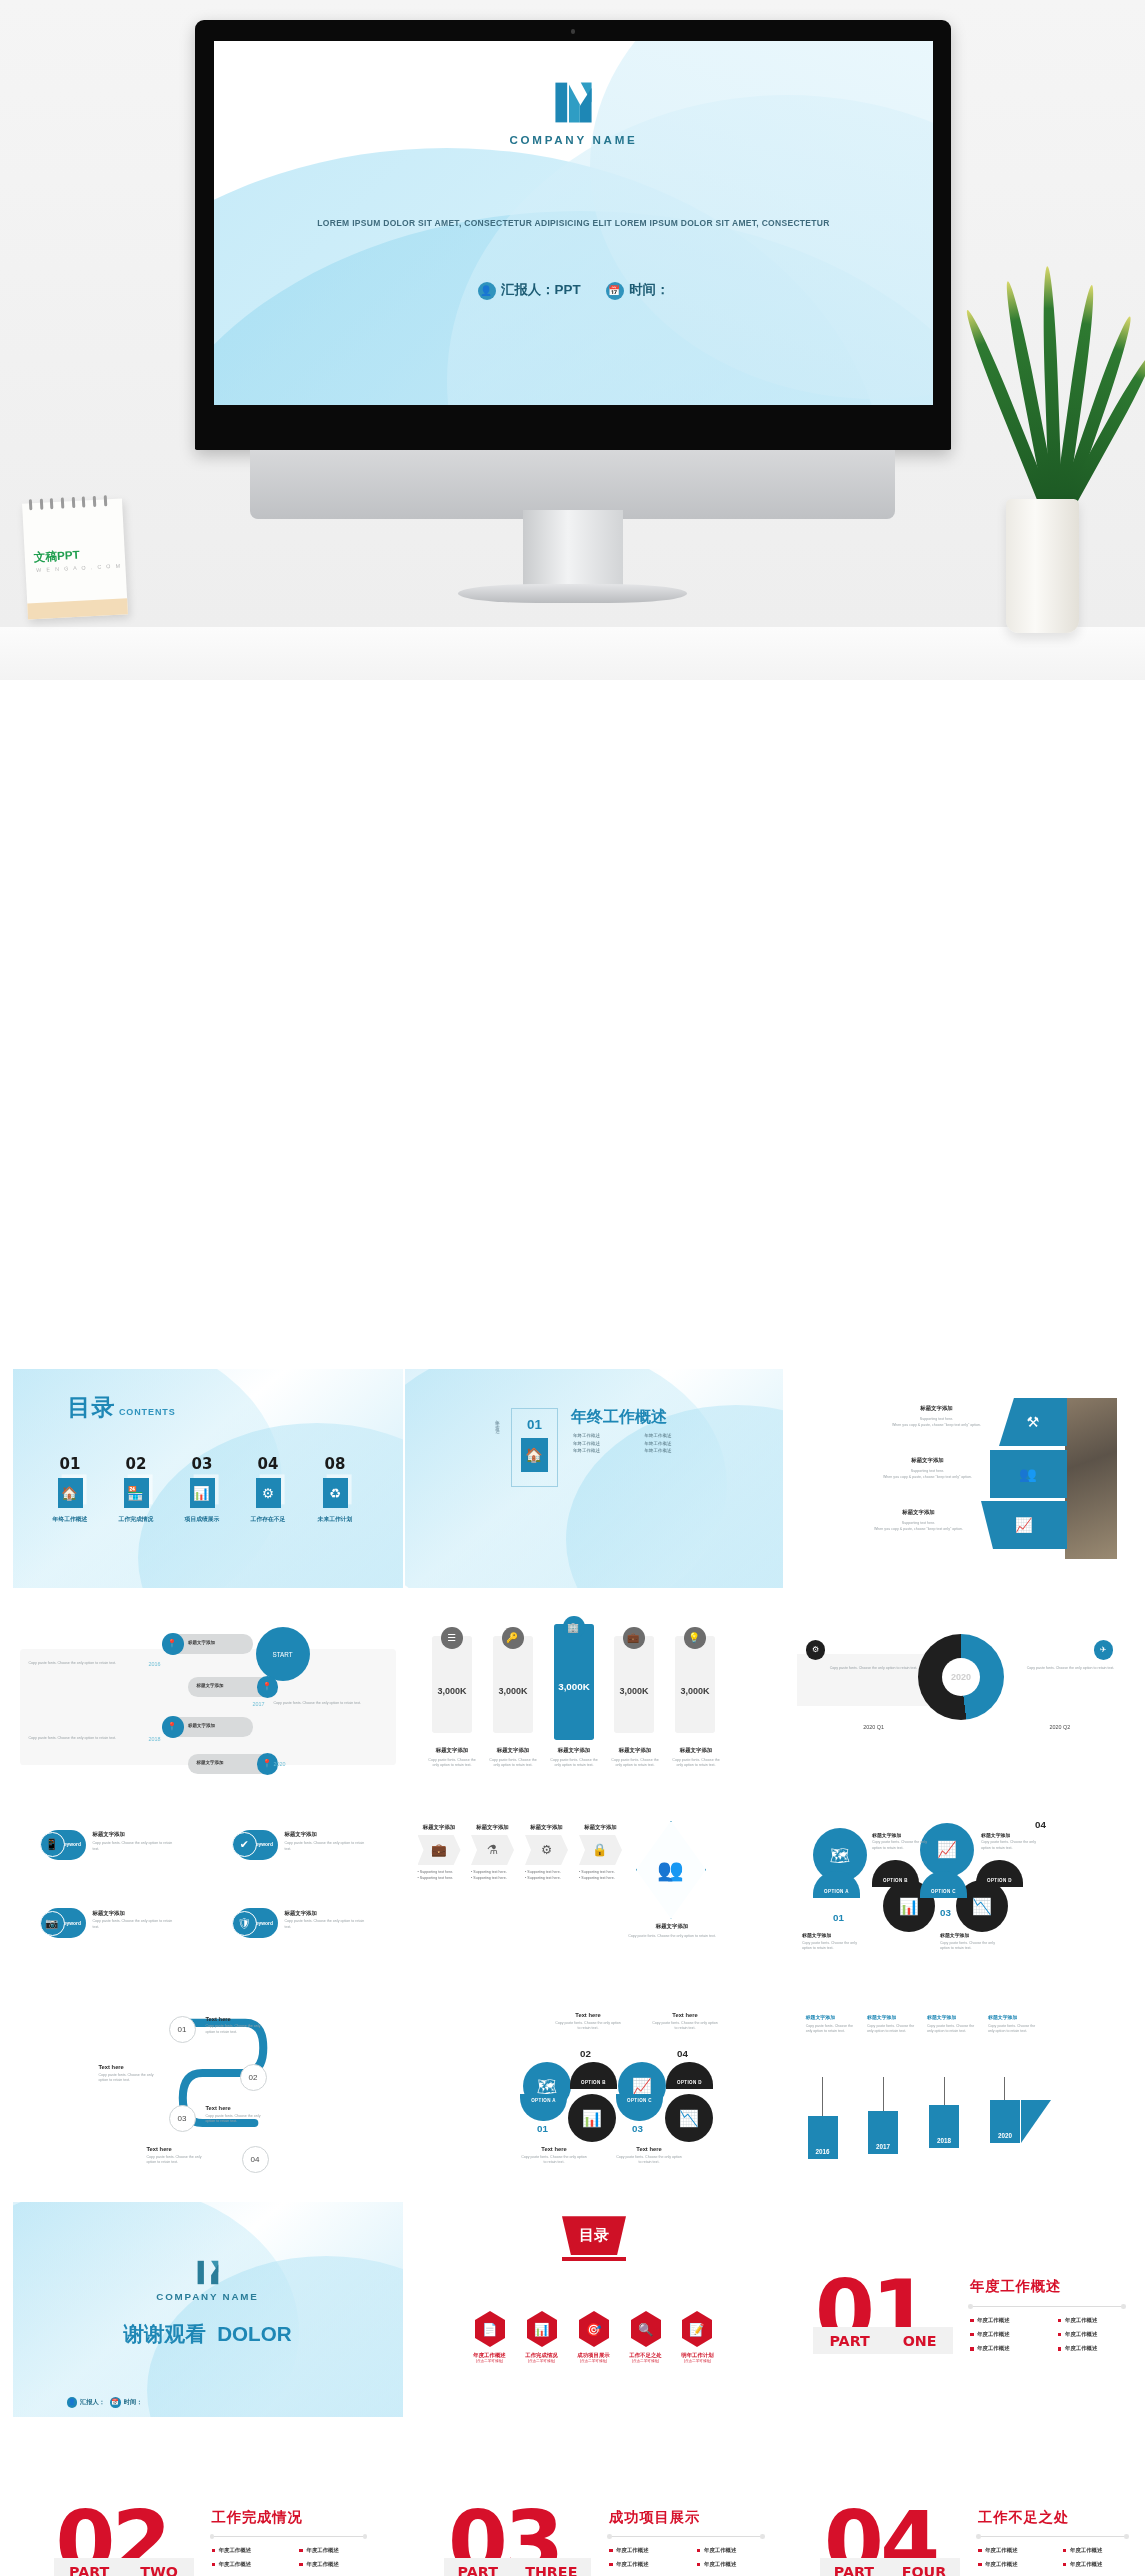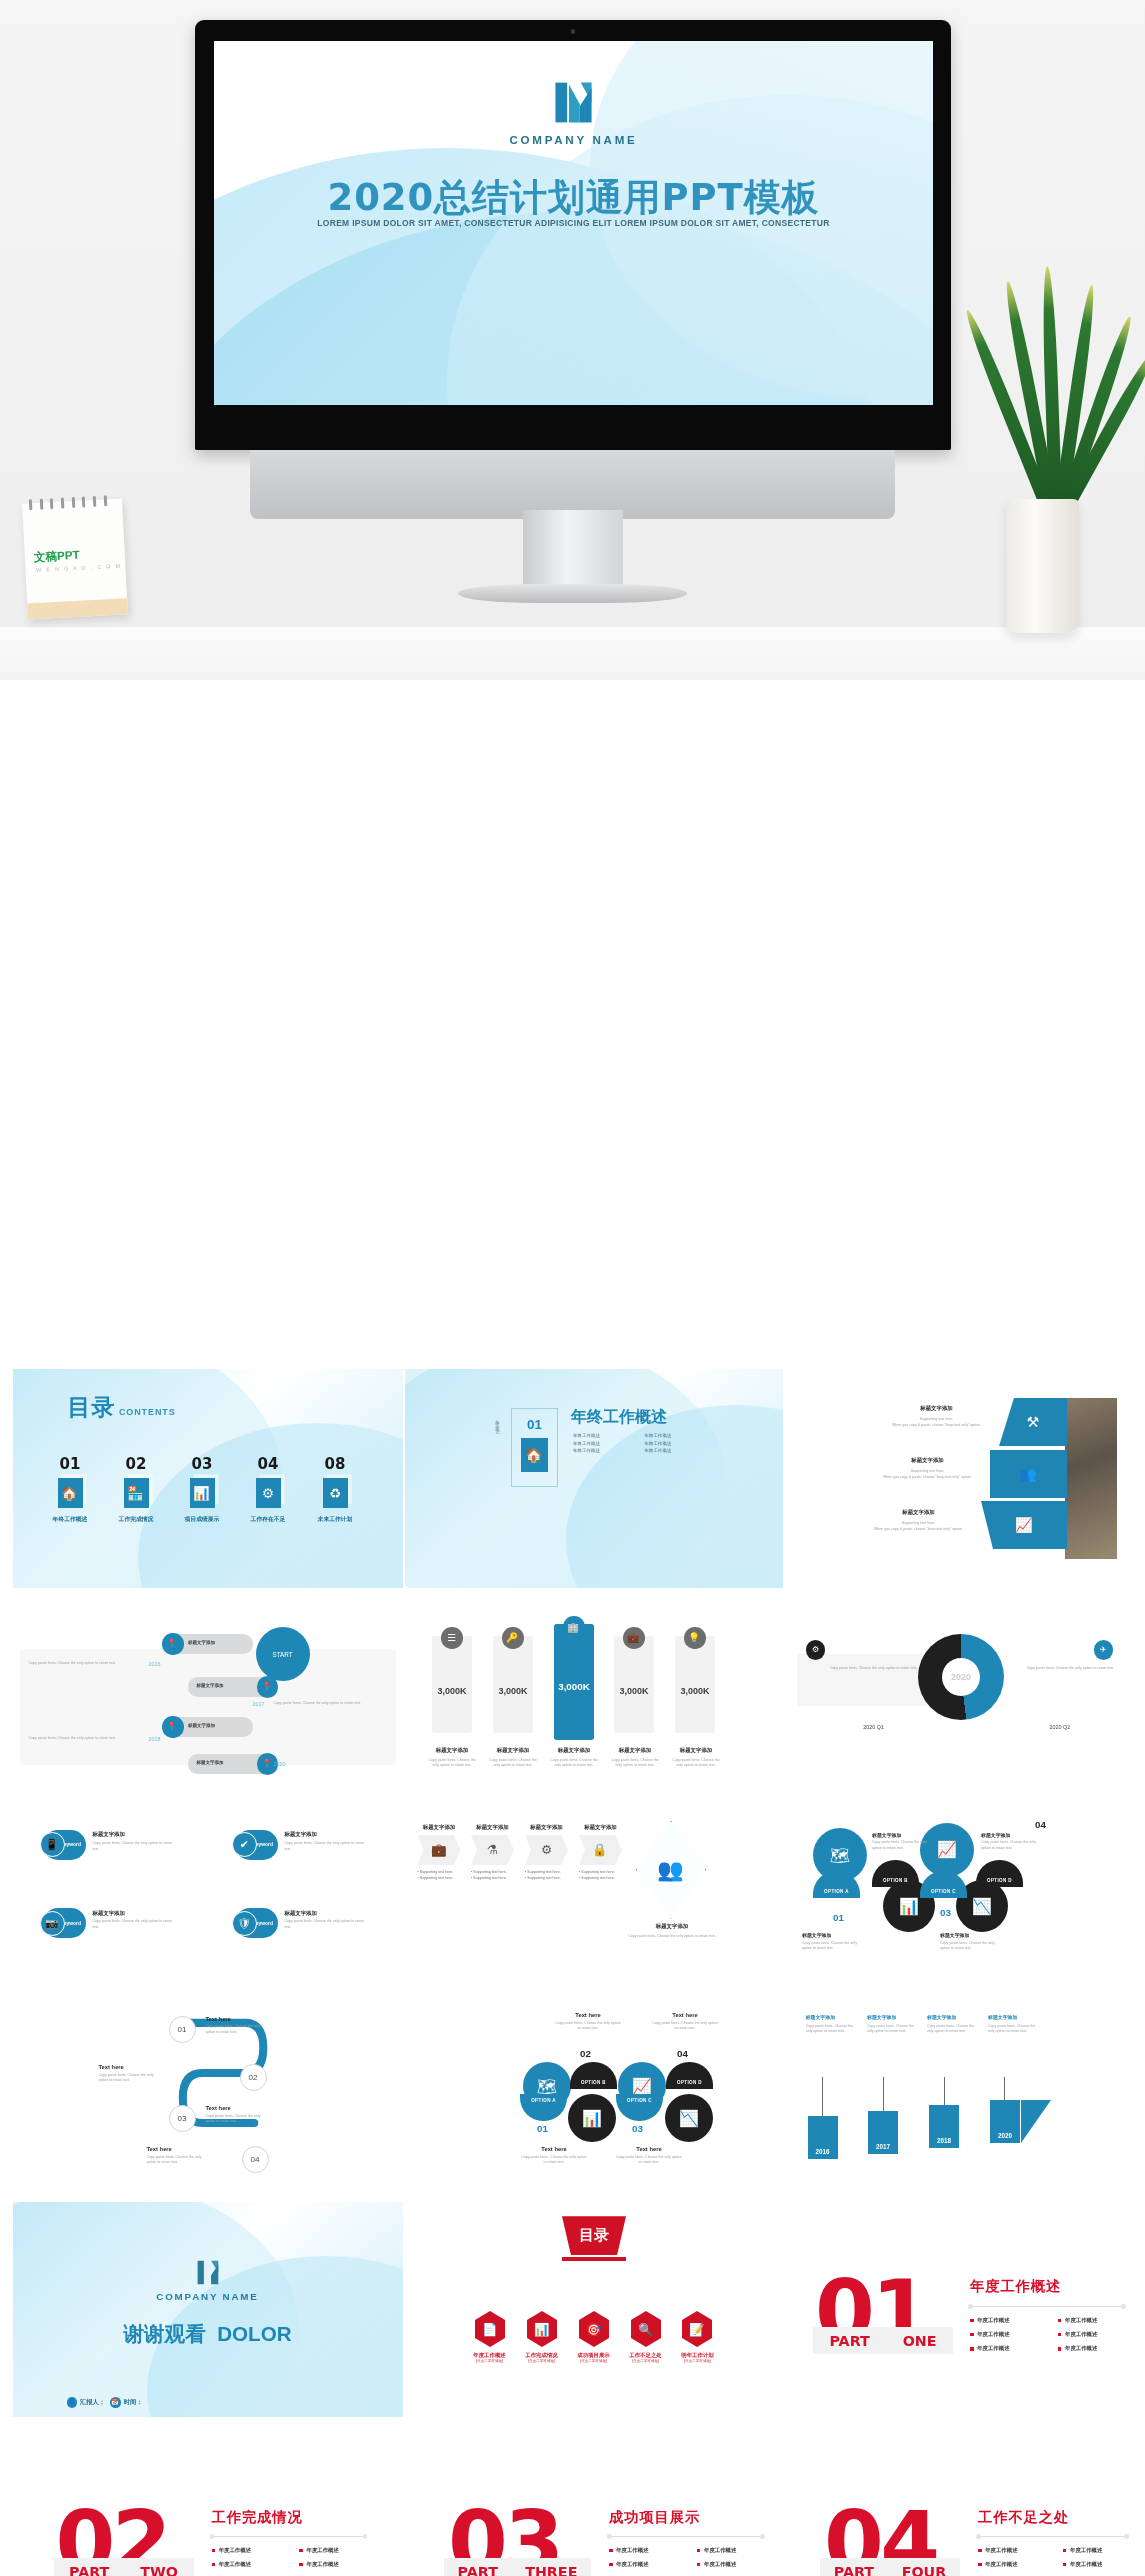--- a/index.html
+++ b/index.html
@@ -276,22 +276,29 @@
               <div class="logo-n">
                 <svg viewBox="0 0 52 52" width="47" height="47">
                   <polygon points="6,4 19,4 19,48 6,48" fill="#1e87b5"></polygon>
                   <polygon points="21,4 34,4 46,26 46,4 46,4" fill="#2f9dc4"></polygon>
                   <polygon points="33,48 46,48 46,10 33,30" fill="#1e87b5"></polygon>
                   <polygon points="21,6 33,28 33,48 21,48" fill="#2f9dc4"></polygon>
                 </svg>
               </div>
               <div class="s1-company">COMPANY NAME</div>
             </div>
-            <div class="s1-title">2020总结计划通用PPT模板</div>
             <div class="s1-sub">LOREM IPSUM DOLOR SIT AMET, CONSECTETUR ADIPISICING ELIT LOREM IPSUM DOLOR SIT AMET, CONSECTETUR</div>
+            <div class="s1-meta">
+              <span class="grp">
+                <span class="chip">👤</span><span>汇报人：</span><span>PPT</span>
+              </span>
+              <span class="grp">
+                <span class="chip">📅</span><span>时间：</span><span></span>
+              </span>
+            </div>
           </div>
         </div>
       </div>
       <div class="mon-chin"></div>
       <div class="mon-neck"></div>
       <div class="mon-base"></div>
     </div>
 
     <div class="calendar">
       <div class="cal-body"></div>

